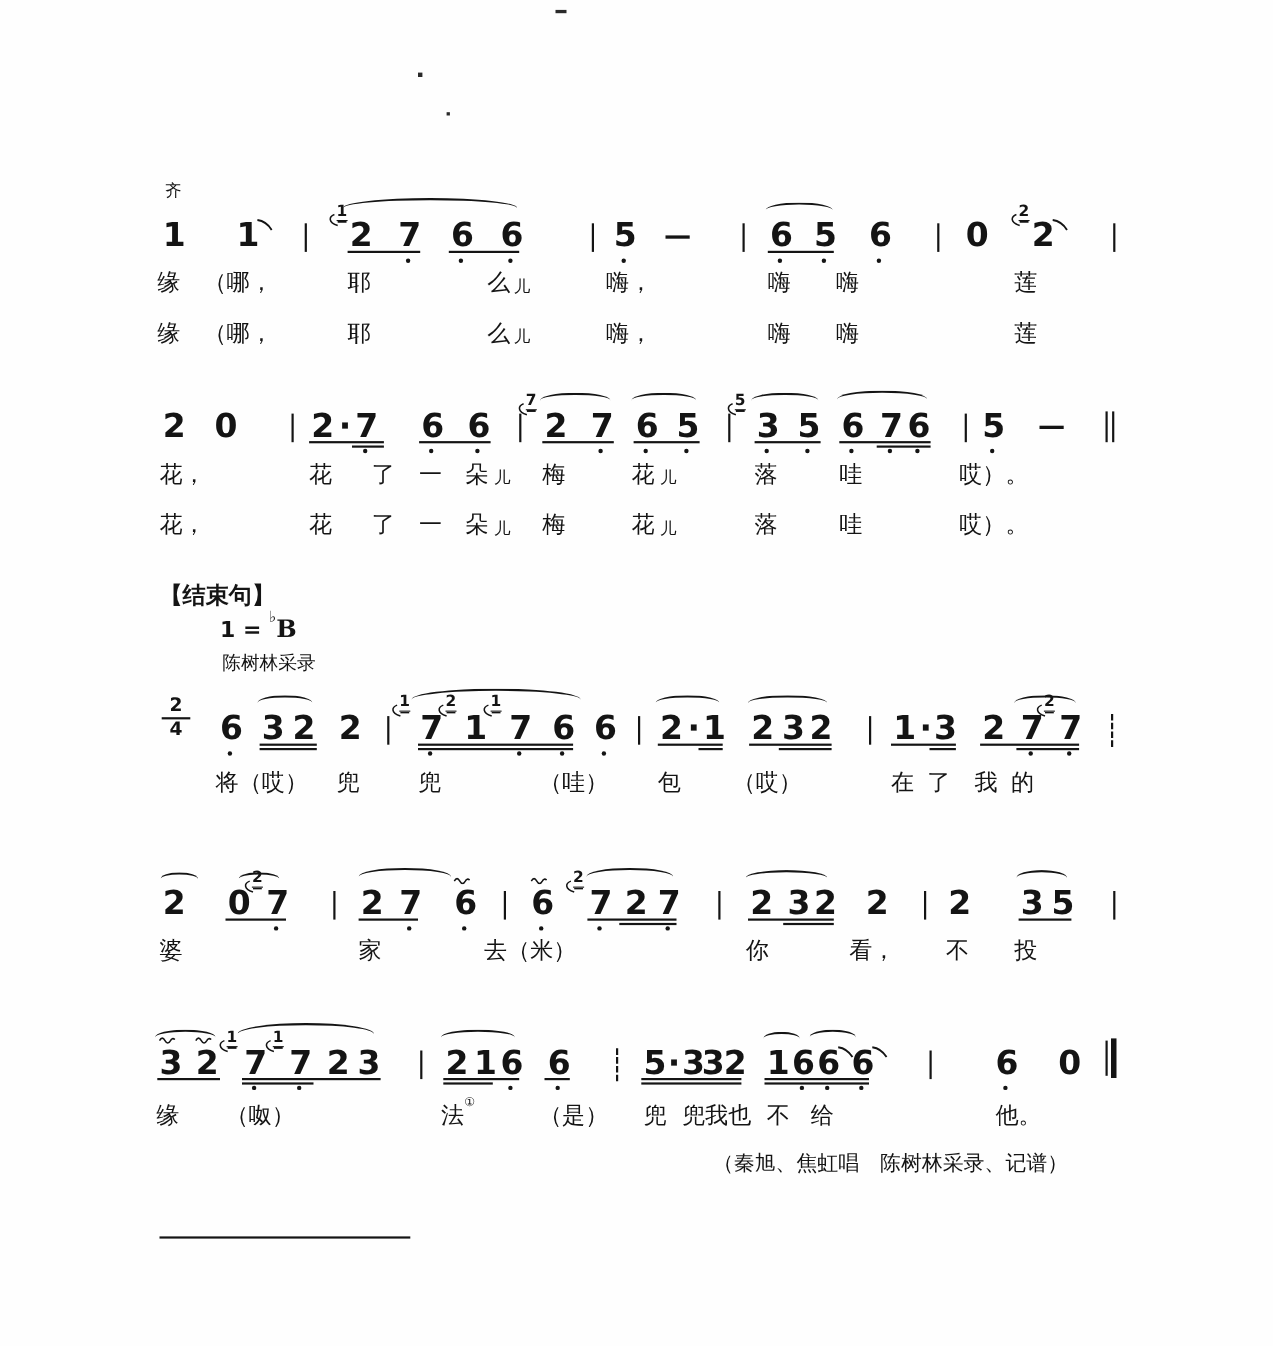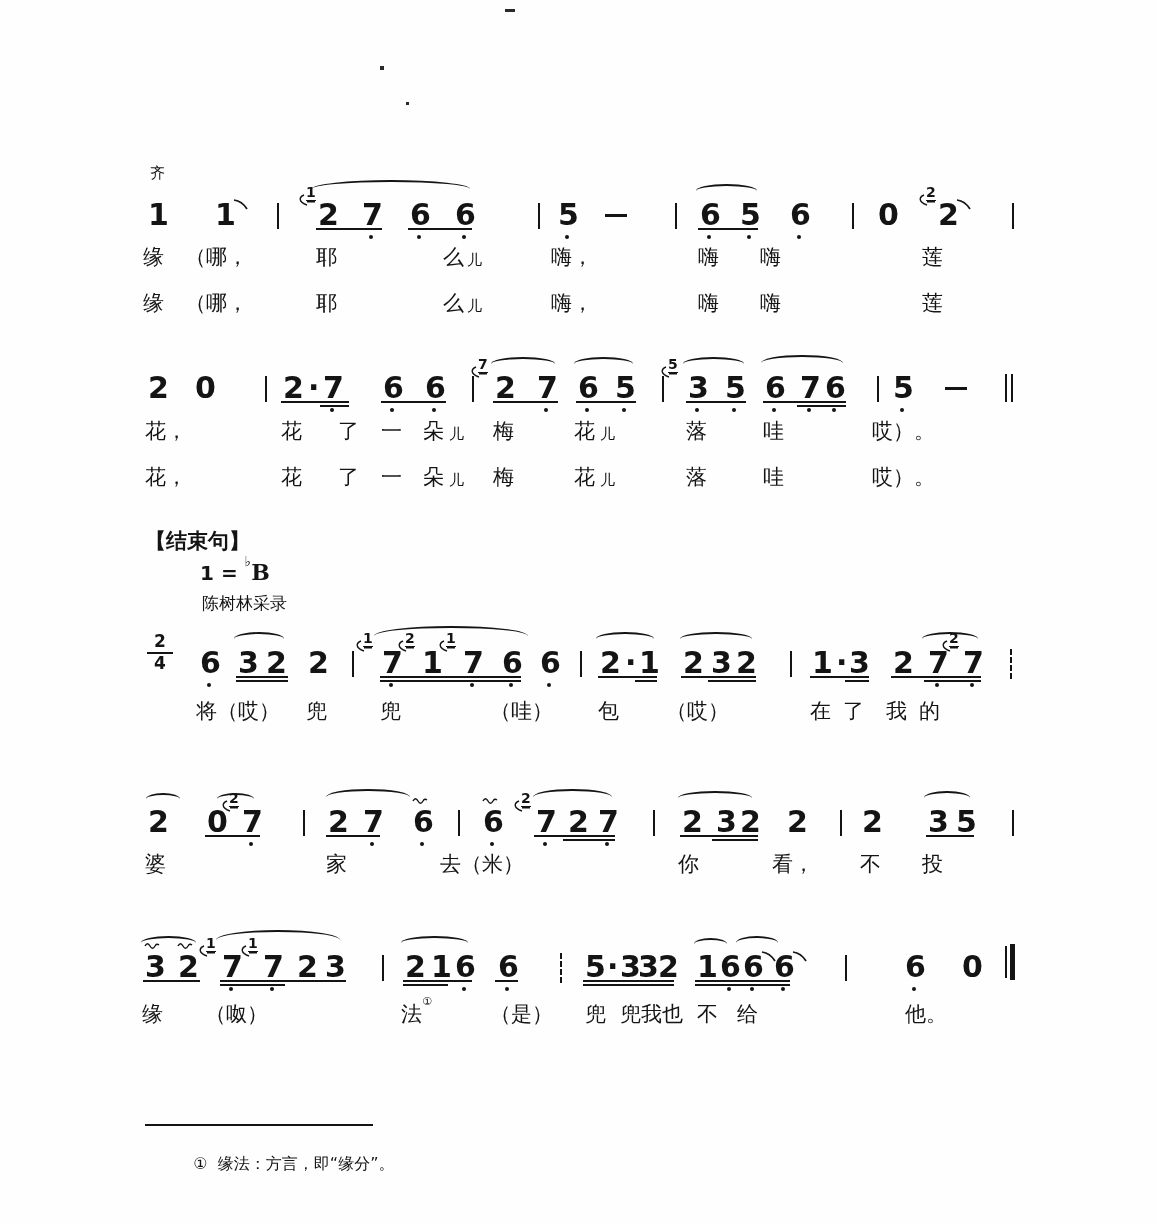--- a/index.html
+++ b/index.html
@@ -410,18 +410,16 @@
       <div class="lyric" style="left: 205px; top: 1003px;">（呶）</div>
       <div class="lyric" style="left: 401px; top: 1003px;">法<sup>①</sup></div>
       <div class="lyric" style="left: 490px; top: 1003px;">（是）</div>
       <div class="lyric" style="left: 585px; top: 1003px;">兜</div>
       <div class="lyric" style="left: 620px; top: 1003px;">兜我也</div>
       <div class="lyric" style="left: 697px; top: 1003px;">不</div>
       <div class="lyric" style="left: 737px; top: 1003px;">给</div>
       <div class="lyric" style="left: 905px; top: 1003px;">他。</div>
     </div>
 
+  <div class="credits" style="left:648px;top:1049px;">（秦旭、焦虹唱　陈树林采录、记谱）</div>
 
   <div class="footrule" style="left:145px;top:1124px;width:228px;"></div>
-  <div class="footnote" style="left:173px;top:1140px;">
-    <span>①</span><span>  </span><span>缘法：方言，即“缘分”。</span>
-  </div>
 </div>
 
 </body></html>

